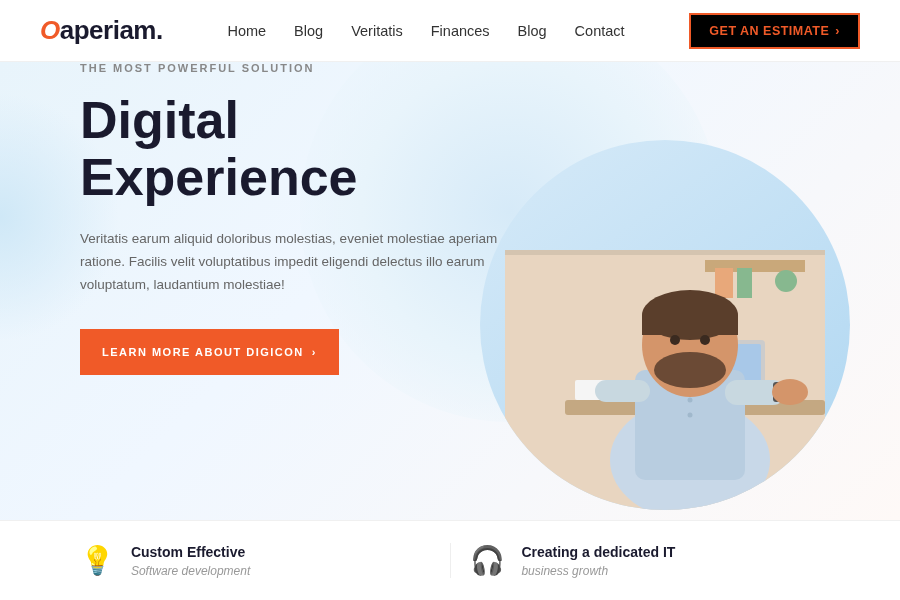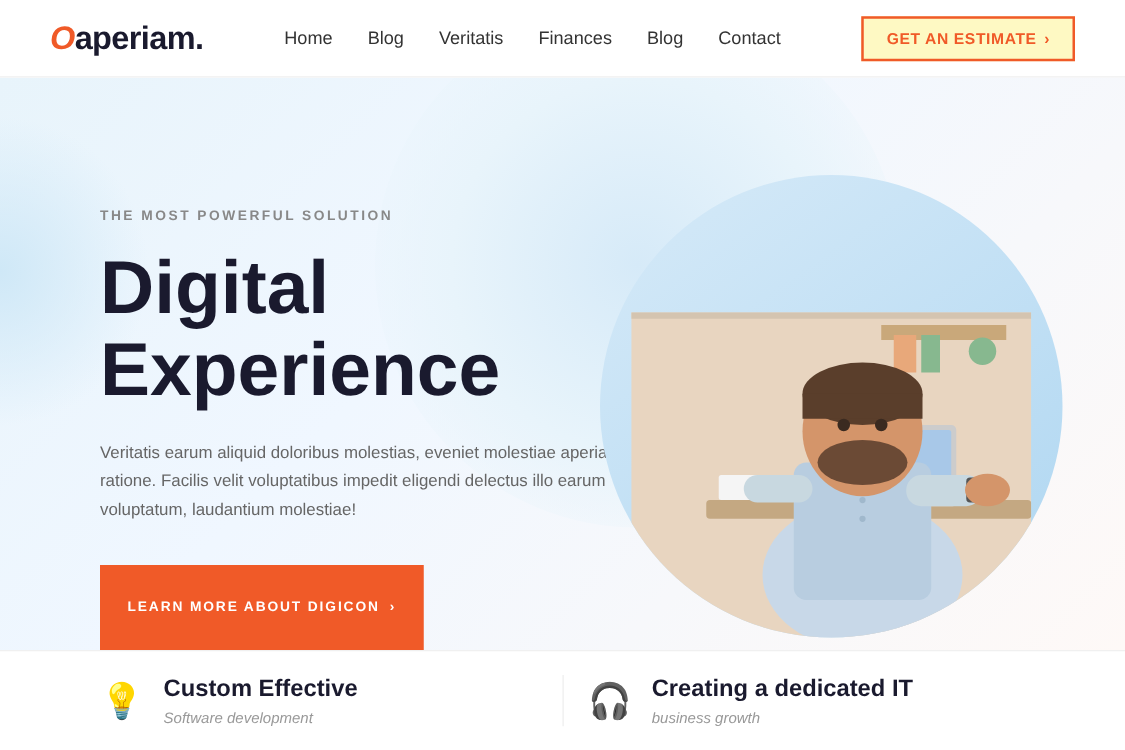--- a/index.html
+++ b/index.html
@@ -36,38 +36,38 @@
     }
     .nav-links li a {
       text-decoration: none;
       color: #333;
       font-size: 14.5px;
       font-weight: 500;
     }
     .btn-estimate {
       border: 2px solid #f05a28;
       color: #f05a28;
-      background: #fef9c3;
+      background: #000000;
       padding: 9px 18px;
       font-size: 12.5px;
       font-weight: 600;
       letter-spacing: 0.5px;
       cursor: pointer;
       display: flex;
       align-items: flex-start;
       gap: 6px;
     }
 
     
     .hero {
       position: relative;
       height: 458px;
       background: linear-gradient(135deg, #e8f4fb 0%, #f0f7ff 40%, #fef9f7 100%);
       display: flex;
-      align-items: flex-end;
+      align-items: flex-start;
       overflow: hidden;
     }
     .hero-bg-circle {
       position: absolute;
       top: -60px;
       right: 180px;
       width: 420px;
       height: 420px;
       background: radial-gradient(circle, #d6eaf8 0%, #e8f4fb 50%, transparent 80%);
       border-radius: 50%;
@@ -80,38 +80,38 @@
     }
     .hero-subtitle {
       font-size: 11px;
       font-weight: 600;
       letter-spacing: 2px;
       color: #888;
       text-transform: uppercase;
       margin-bottom: 18px;
     }
     .hero-title {
-      font-size: 60px;
+      font-size: 52px;
       font-weight: 800;
       color: #1a1a2e;
       line-height: 1.1;
       margin-bottom: 22px;
     }
     .hero-desc {
       font-size: 13.5px;
       color: #666;
       line-height: 1.7;
       margin-bottom: 32px;
       max-width: 430px;
     }
     .btn-learn {
       background: #f05a28;
       color: #fff;
       border: none;
-      padding: 28px 22px;
+      padding: 17px 22px;
       font-size: 11px;
       font-weight: 700;
       letter-spacing: 1.5px;
       text-transform: uppercase;
       cursor: pointer;
       display: inline-flex;
       align-items: center;
       gap: 8px;
     }
 
@@ -163,21 +163,21 @@
     }
     .card-item:not(:last-child) {
       border-right: 1px solid #eee;
     }
     .card-icon {
       font-size: 28px;
       color: #aaa;
       flex-shrink: 0;
     }
     .card-text-title {
-      font-size: 19px;
+      font-size: 14px;
       font-weight: 700;
       color: #1a1a2e;
       line-height: 1.3;
     }
     .card-text-sub {
       font-size: 12px;
       color: #999;
       margin-top: 2px;
       font-style: italic;
     }

